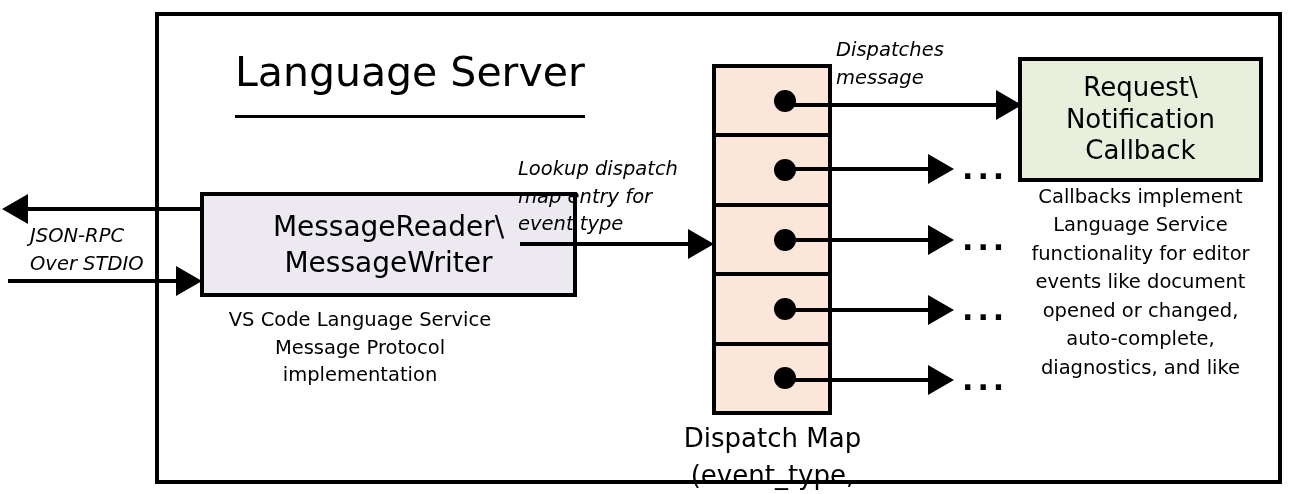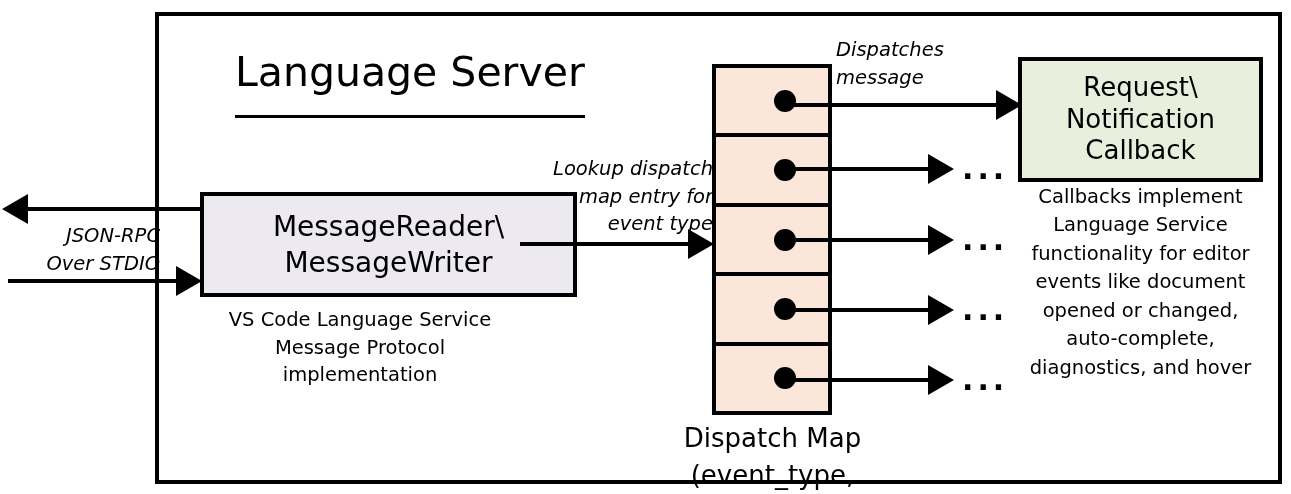--- a/index.html
+++ b/index.html
@@ -132,21 +132,21 @@
     text-align: center;
     font-size: 19.5px;
     line-height: 1.46;
   }
 
   
   .edge-label {
     font-style: italic;
     font-size: 19.5px;
     line-height: 1.42;
-    text-align: right;
+    text-align: left;
   }
   #label-jsonrpc { left: 30px; top: 222px; width: 130px; }
   #label-lookup  { left: 518px; top: 155px; width: 195px; }
   #label-dispatches { left: 836px; top: 36px; width: 160px; text-align: left; }
 
   
   .hline {
     height: 4px;
     background: #000;
   }
@@ -256,16 +256,16 @@
     <div>Notification</div>
     <div>Callback</div>
   </div>
   <div id="callback-caption" class="abs">
     <div>Callbacks implement</div>
     <div>Language Service</div>
     <div>functionality for editor</div>
     <div>events like document</div>
     <div>opened or changed,</div>
     <div>auto-complete,</div>
-    <div>diagnostics, and hover</div>
+    <div>diagnostics, and like</div>
   </div>
 
 </div>
 
 </body></html>

